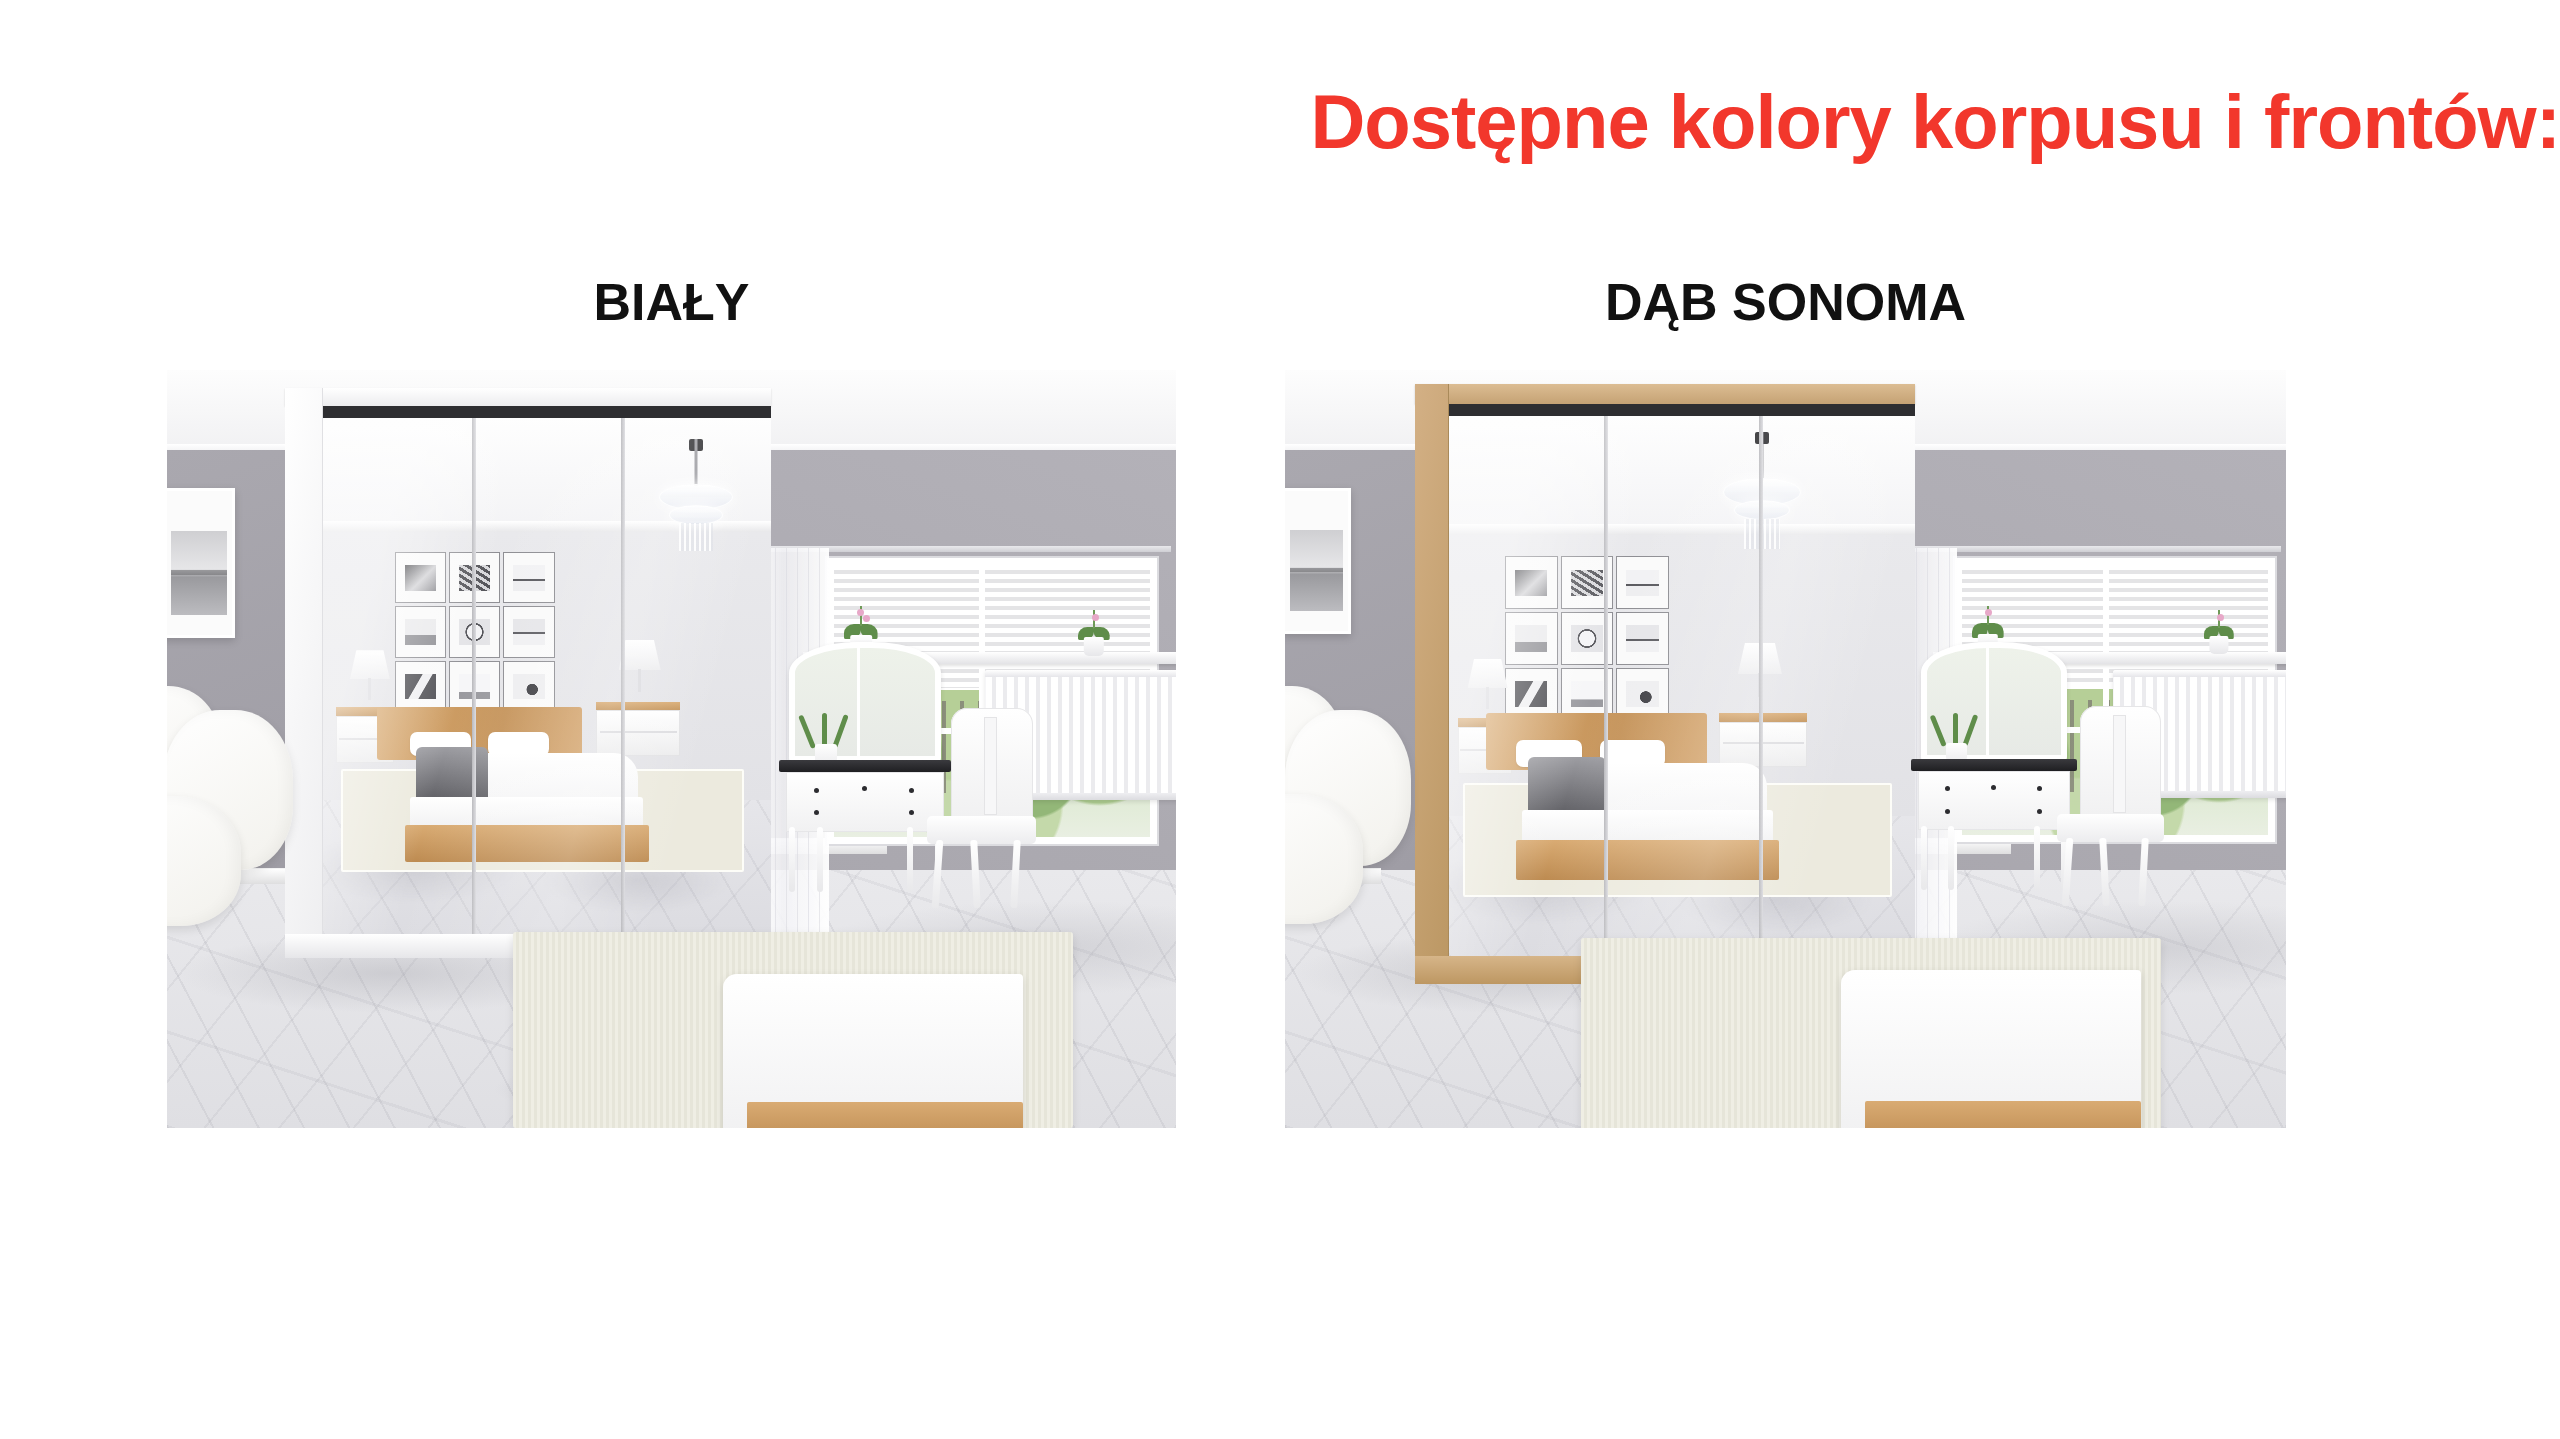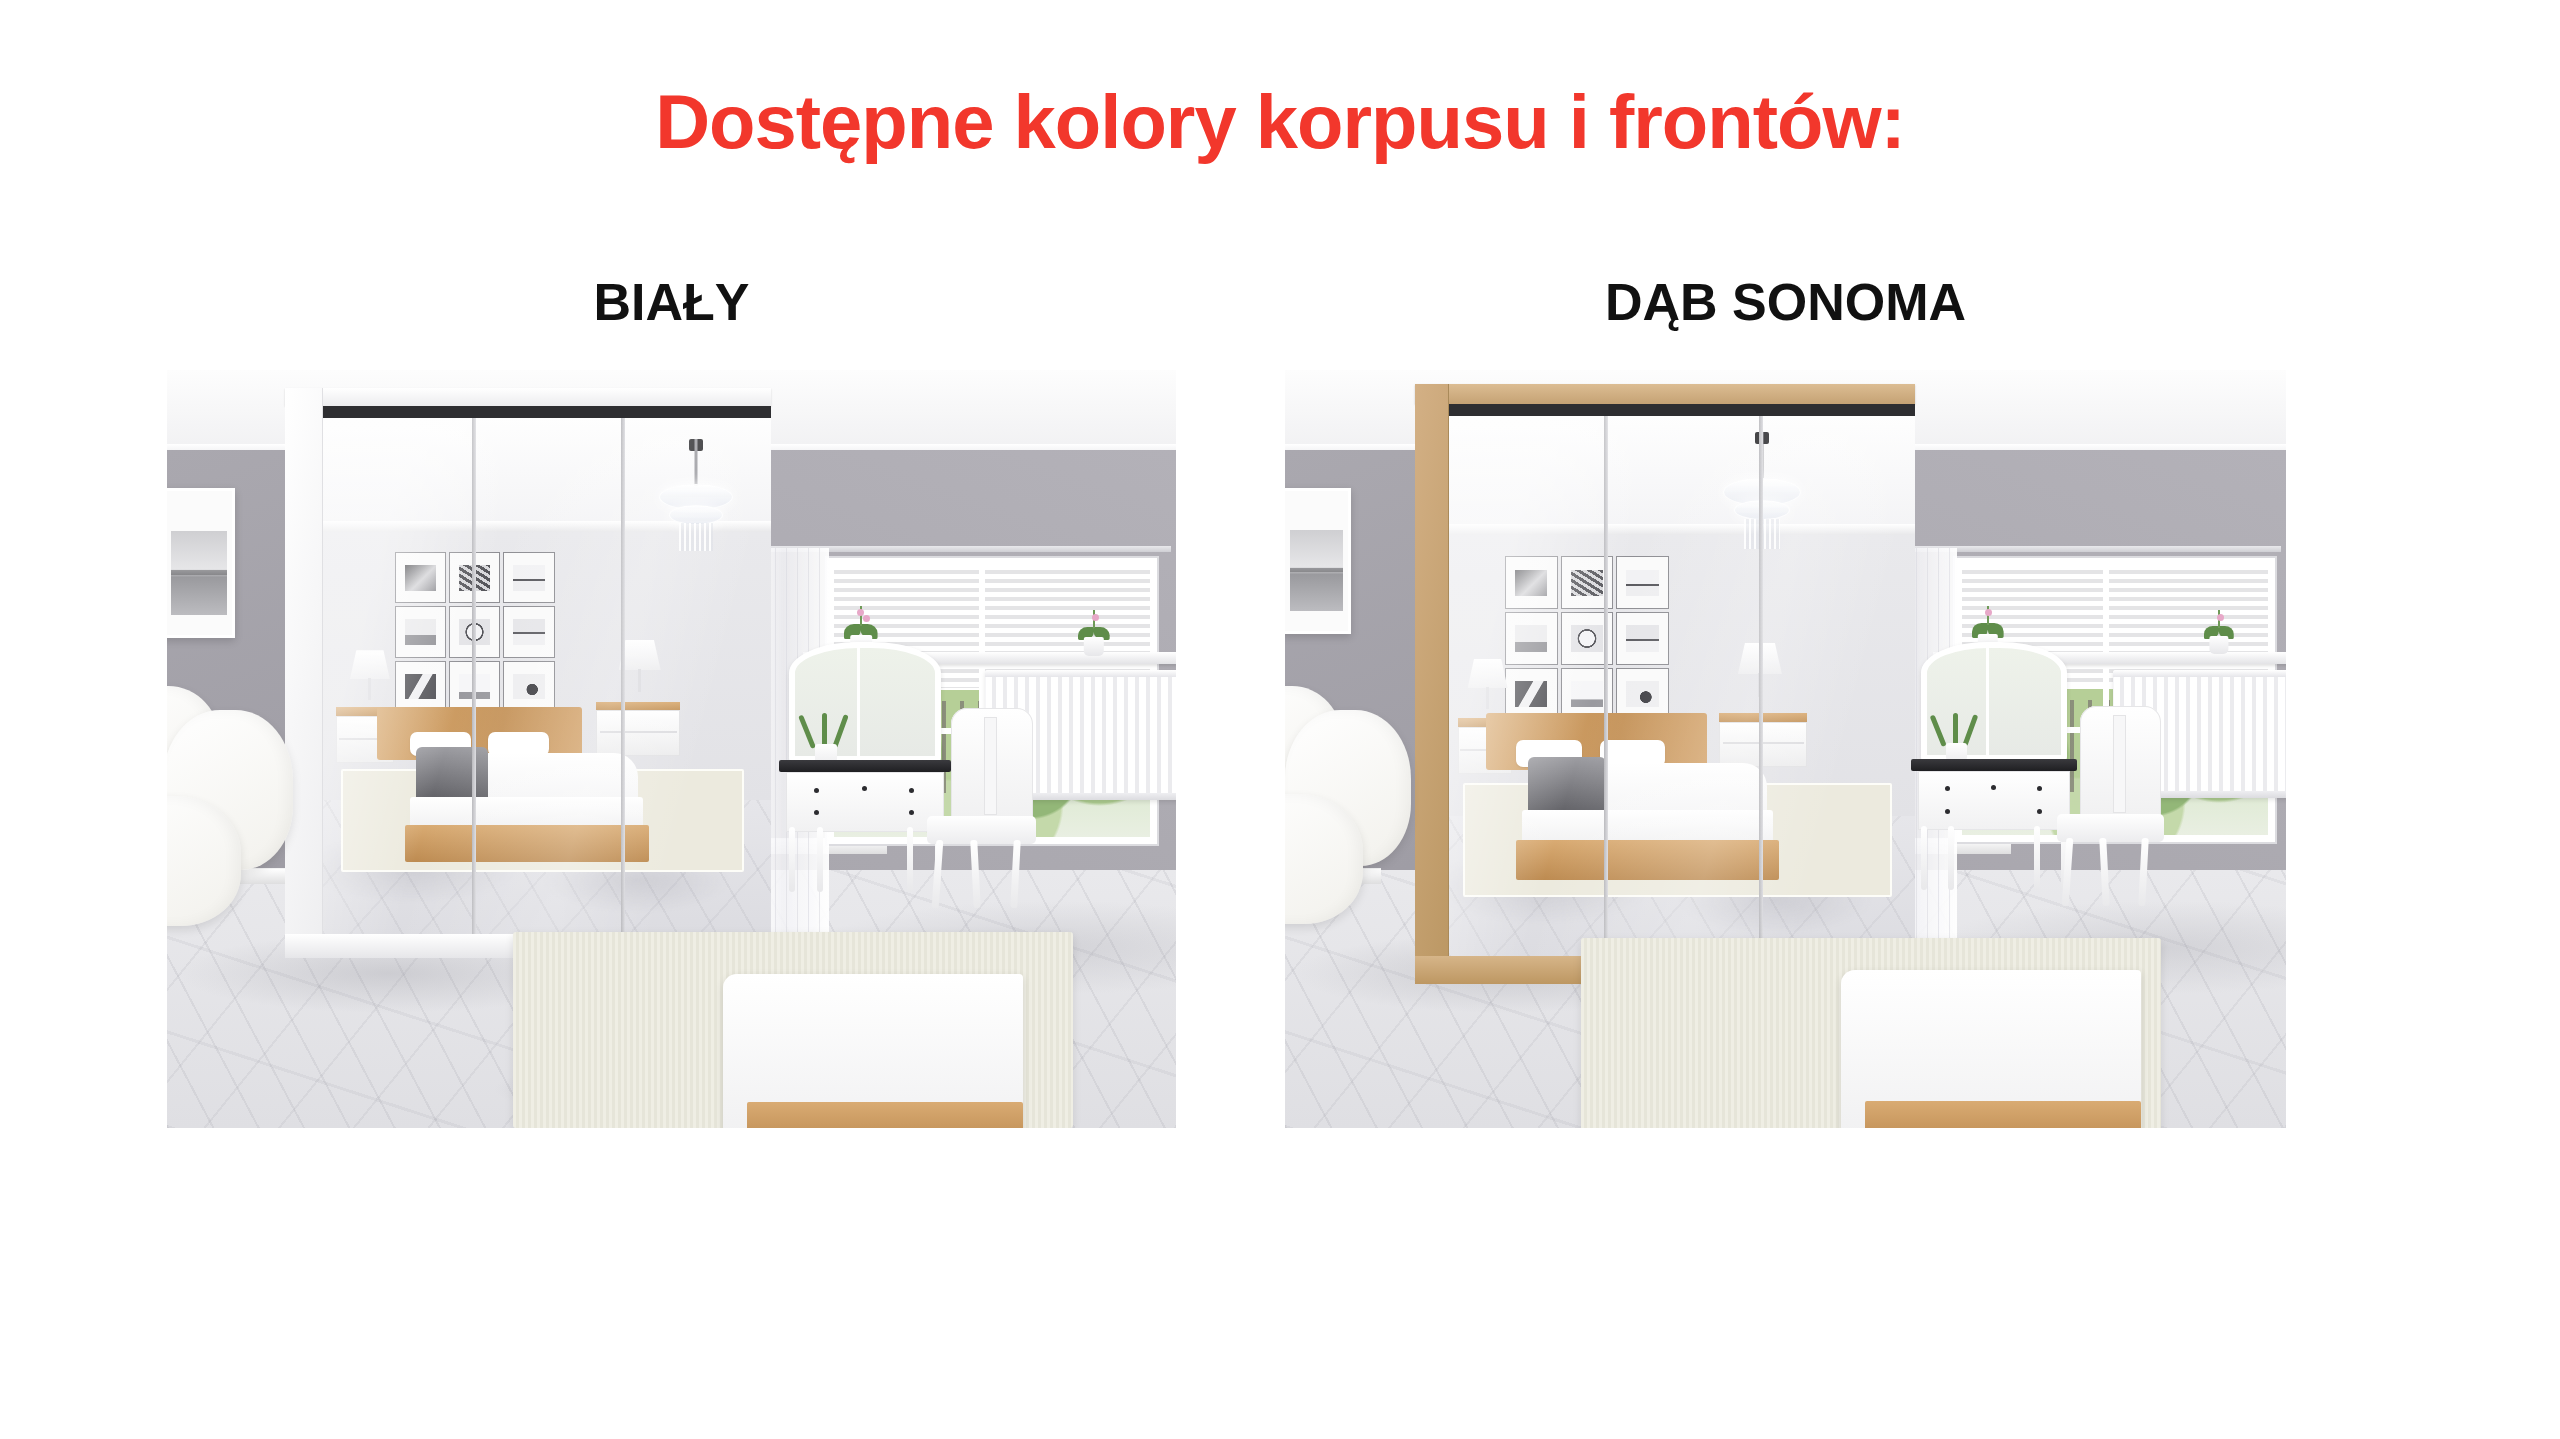--- a/index.html
+++ b/index.html
@@ -7,21 +7,21 @@
     width: 2560px; height: 1439px;
     background: #ffffff;
     font-family: "Liberation Sans", sans-serif;
     overflow: hidden;
   }
   #page { position: relative; width: 2560px; height: 1439px; background:#fff; }
 
   
   .title {
     position: absolute; left: 0; top: 78px; width: 2560px;
-    text-align: center;
+    text-align: right;
     font-size: 76px; font-weight: bold; letter-spacing: -1px;
     color: var(--accent, #f2372c);
     white-space: nowrap;
   }
   .variant-label {
     position: absolute; top: 272px;
     text-align: center;
     font-size: 52px; font-weight: bold; color: #111111;
     white-space: nowrap;
   }

